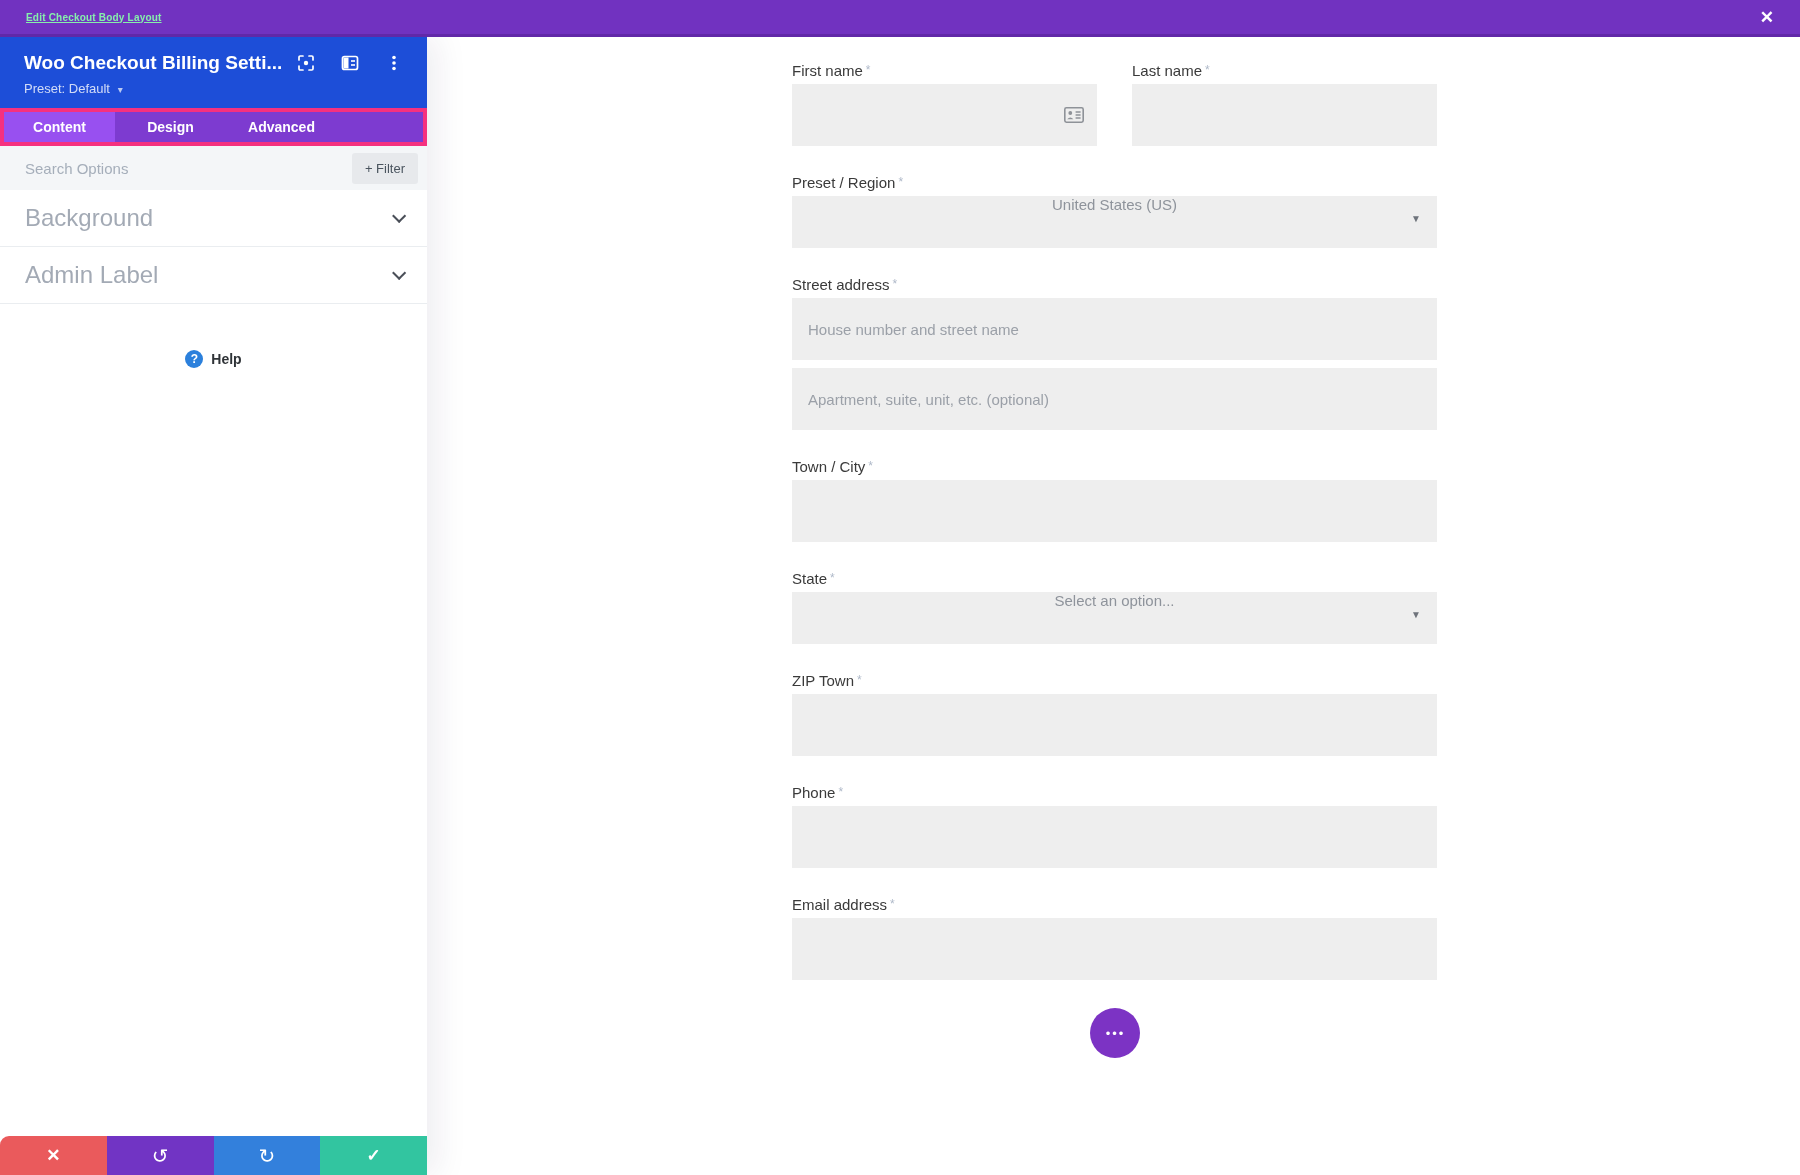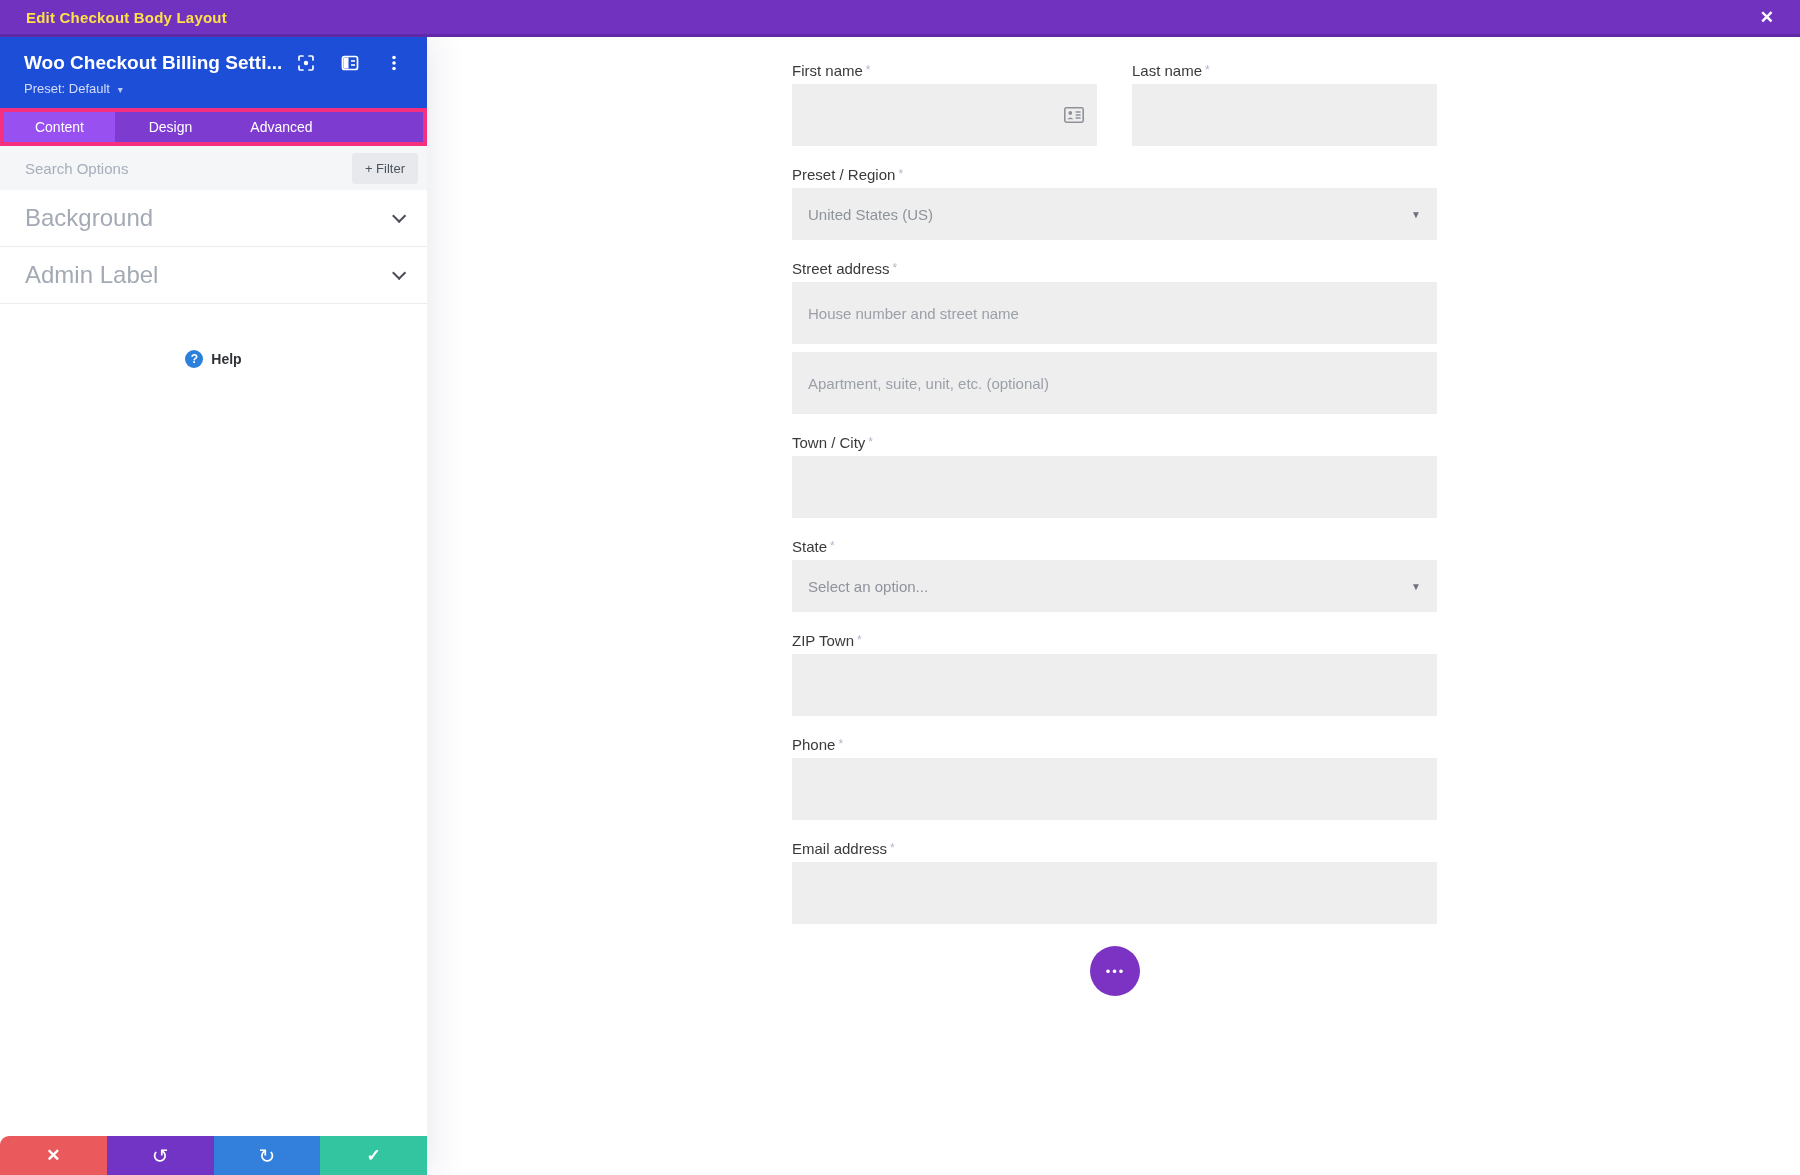--- a/index.html
+++ b/index.html
@@ -8,21 +8,21 @@
     position:relative; width:1800px; height:1175px; background:#fff;
     overflow:hidden; font-family:"Liberation Sans", sans-serif;
   }
 
   
   .topbar {
     position:absolute; left:0; top:0; width:100%; height:37px;
     background:#7132C0; border-bottom:3px solid #6128A8;
     display:flex; align-items:center; padding:0 26px; z-index:5;
   }
-  .topbar-title { color:#fde047; font-size:15px; font-weight:bold; letter-spacing:.2px; }
+  .topbar-title { color:#86efac; font-size:10px; font-weight:bold; letter-spacing:.2px;text-decoration:underline; }
   .topbar-close {
     margin-left:auto; color:#fff; font-size:17px; font-weight:bold;
     cursor:pointer; line-height:1;
   }
 
   
   .panel {
     position:absolute; left:0; top:37px; bottom:0; width:427px;
     background:#fff; box-shadow:10px 0 30px rgba(40,20,80,.08); z-index:4;
     display:flex; flex-direction:column;
@@ -36,21 +36,21 @@
   .ph-icons { display:flex; align-items:center; gap:26px; margin-left:10px; }
   .ph-icon { width:18px; height:18px; display:inline-flex; cursor:pointer; }
   .preset-row {
     margin-top:7px; color:rgba(255,255,255,.8); font-size:13px; cursor:pointer;
   }
   .preset-caret { font-size:10px; margin-left:4px; color:rgba(255,255,255,.7); }
 
   .tabwrap { border:4px solid #F5317F; background:#7D3BD0; display:flex; height:38px; }
   .tab {
     width:111px; display:flex; align-items:center; justify-content:center;
-    color:#fff; font-size:14px; font-weight:normal; cursor:pointer;
+    color:#fff; font-size:14px; font-weight:bold; cursor:pointer;
   }
   .tab.active { background:#9850F0; }
 
   .search-row {
     height:44px; background:#F4F6F8; display:flex; align-items:center;
     padding:0 9px 0 25px;
   }
   .search-input {
     flex:1; border:none; background:transparent; outline:none;
     font-size:15px; color:#444; font-family:"Liberation Sans", sans-serif;
@@ -99,36 +99,36 @@
   
   .canvas {
     position:absolute; left:427px; top:37px; right:0; bottom:0; background:#fff;
     overflow:hidden;
   }
   .form-col { width:645px; margin-left:365px; padding-top:25px; }
   .form-title {
     font-size:23px; font-weight:bold; letter-spacing:1.5px; color:#2B2B2B;
     margin-bottom:24px;
   }
-  .fgroup { margin-bottom:20px; }
+  .fgroup { margin-bottom:28px; }
   .row2 { display:flex; gap:35px; }
   .col { flex:1; min-width:0; }
   .flabel { font-size:15px; color:#3A3A3A; margin-bottom:5px; line-height:17px; }
   .req { color:#AFB9C9; font-size:12px; margin-left:3px; vertical-align:2px; }
   .finput {
     display:block; width:100%; height:62px; background:#EEEEEE; border:none;
     outline:none; padding:0 16px; font-size:15px; color:#555;
     font-family:"Liberation Sans", sans-serif;
   }
   .finput::placeholder { color:#9BA0A8; }
   .iwrap { position:relative; }
   .autofill-ic { position:absolute; right:13px; top:50%; margin-top:-8px; }
   .fselect {
     height:52px; background:#EEEEEE; display:flex; align-items:center;
-    padding:0 16px; color:#8E939B; font-size:15px; cursor:pointer;
+    padding:0 16px; color:#8E939B; font-size:15px; cursor:pointer;flex-direction:column;
   }
   .sel-arrow { margin-left:auto; color:#6E737B; font-size:10px; }
   .street-gap { height:8px; }
 
   .fab {
     width:50px; height:50px; border-radius:50%; background:#7C33C4;
     margin:22px auto 0; display:flex; align-items:center; justify-content:center;
     color:#fff; font-size:13px; letter-spacing:2px; cursor:pointer;
     padding-left:2px;
   }

